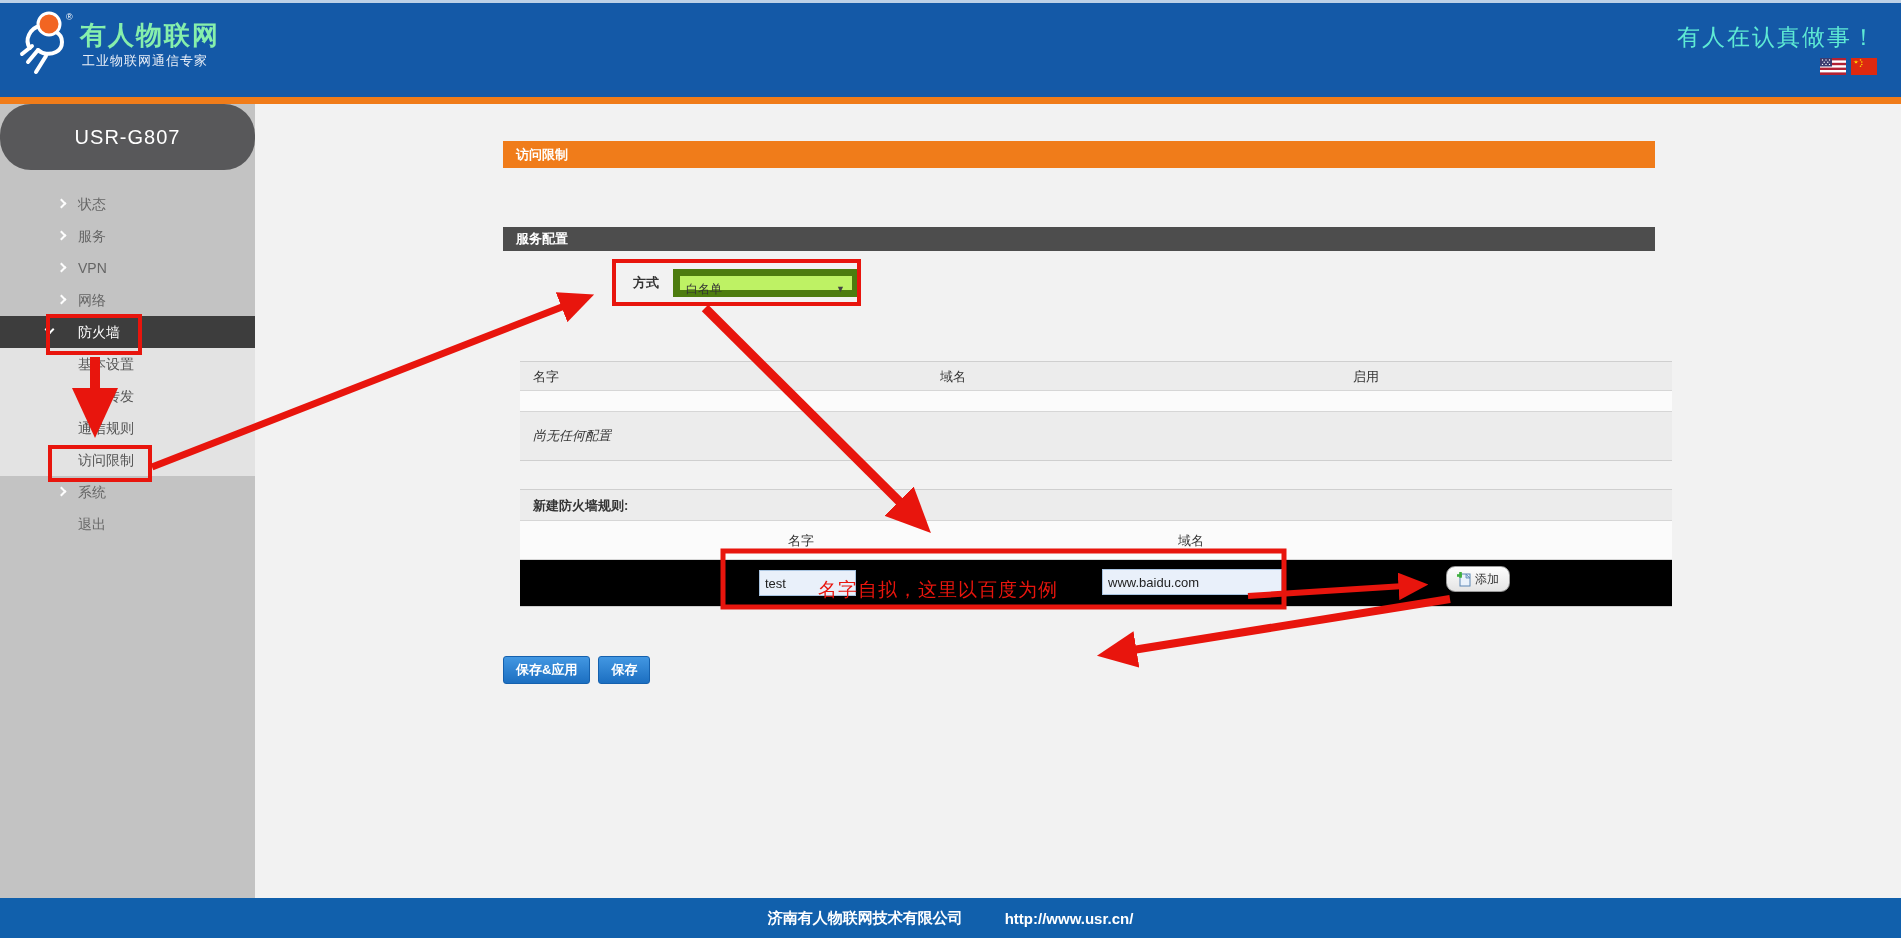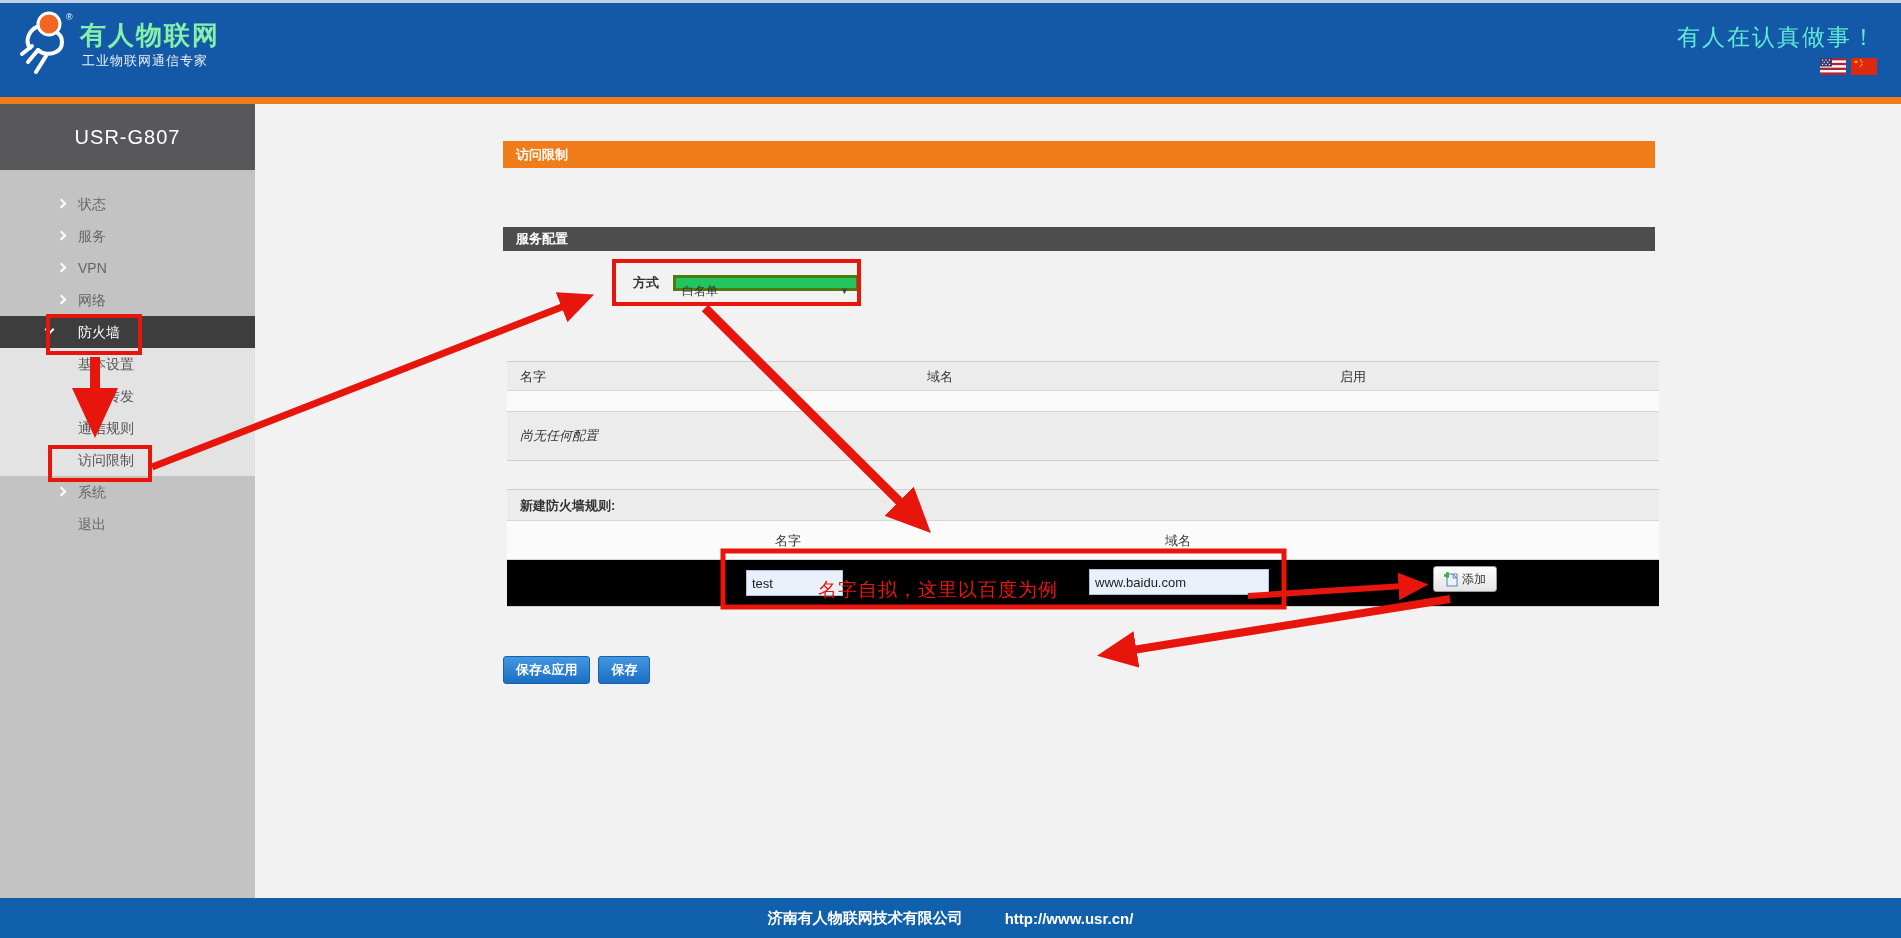--- a/index.html
+++ b/index.html
@@ -14,60 +14,60 @@
   .brand { position:absolute; left:80px; top:18px; color:#86efac; font-size:26px; font-weight:bold; letter-spacing:2px; }
   .tagline { position:absolute; left:82px; top:52px; color:#e8eef7; font-size:13px; letter-spacing:1px; }
   .slogan { position:absolute; right:24px; top:22px; color:#5eead4; font-size:23px; letter-spacing:2px; }
   .flags { position:absolute; right:24px; top:58px; display:flex; gap:5px; }
   .flag { width:26px; height:17px; display:block; }
   .top-orange { position:absolute; left:0; top:97px; width:1901px; height:7px; background:#f07c1a; }
 
   
   .sidebar { position:absolute; left:0; top:104px; width:255px; height:794px; background:#c3c3c3; }
   .side-head { height:66px; background:#58585a; color:#fff; font-size:20px; letter-spacing:1px;
-               display:flex; align-items:center; justify-content:center; }
+               display:flex; align-items:center; justify-content:center;border-radius:31px; }
   .menu { padding-top:18px; }
   .m-item { position:relative; height:32px; line-height:32px; font-size:14px; color:#666; padding-left:78px; cursor:pointer; }
   .m-item.selected { background:#3d3d3d; color:#fff; }
   .chev { position:absolute; left:58px; top:12px; width:7px; height:7px; border-top:2px solid #fdfdfd; border-right:2px solid #fdfdfd; transform:rotate(45deg); }
   .m-item.selected .chev { transform:rotate(135deg); top:10px; left:46px; }
   .submenu { background:#e3e3e3; }
   .s-item { height:32px; line-height:32px; font-size:14px; color:#555; padding-left:78px; cursor:pointer; }
 
   
   .content { position:absolute; left:503px; top:141px; width:1152px; }
   .sec-head { height:27px; background:#f07c1a; color:#fff; font-size:13px; font-weight:bold; line-height:27px; padding-left:13px; }
   .notice { height:37px; background:#fff; border:1px solid #f07c1a; border-top:none; font-size:12px; color:#333;
             line-height:35px; padding-left:13px; white-space:nowrap; overflow:hidden; }
   .svc-head { position:absolute; left:0; top:86px; width:1152px; height:24px; background:#4d4d4d; color:#fff;
               font-size:13px; font-weight:bold; line-height:24px; padding-left:13px; }
   .mode-row { position:absolute; left:130px; top:127px; height:30px; display:flex; align-items:center; }
   .mode-label { font-size:13px; font-weight:bold; color:#333; margin-right:14px; }
-  .select { width:186px; height:16px; background:#22c55e; border:3px solid #4d7c0f; position:relative;
+  .select { width:186px; height:28px; background:#bef264; border:7px solid #4d7c0f; position:relative;
             font-size:12px; color:#333; line-height:26px; padding-left:6px; cursor:pointer; }
   .select .arrow { position:absolute; right:7px; top:0; line-height:26px; font-size:9px; color:#444; }
 
-  .tbl { position:absolute; left:4px; width:1152px; border-top:1px solid #cfcfcf; }
+  .tbl { position:absolute; left:17px; width:1152px; border-top:1px solid #cfcfcf; }
   .row-grayhead { height:29px; background:#ececec; border-bottom:1px solid #d6d6d6; position:relative; }
   .row-white { height:21px; background:#fbfbfb; border-bottom:1px solid #d6d6d6; }
   .row-empty { height:49px; background:#ececec; border-bottom:1px solid #cfcfcf; display:flex; align-items:center; }
   .col-lab { position:absolute; top:0; line-height:29px; font-size:13px; color:#333; }
   .empty-txt { font-style:italic; font-size:13px; color:#333; padding-left:13px; }
 
   .nr-bar { height:31px; background:#ececec; border-bottom:1px solid #d6d6d6; font-size:13px; font-weight:bold;
             color:#333; line-height:31px; padding-left:13px; }
   .nr-sub { height:39px; background:#fbfbfb; border-bottom:1px solid #d6d6d6; position:relative; }
   .nr-sub .col-lab { line-height:39px; }
   .nr-inputs { height:47px; background:#000000; border-bottom:1px solid #cfcfcf; position:relative; }
   .txt-input { position:absolute; height:26px; background:#e9f0fa; border:1px solid #a9c4e0; font-size:13px;
                color:#222; padding:0 5px; font-family:"Liberation Sans","DejaVu Sans",sans-serif; }
   .in-name { left:239px; top:10px; width:97px; }
   .in-domain { left:582px; top:9px; width:180px; }
   .add-btn { position:absolute; left:926px; top:6px; width:64px; height:26px; border:1px solid #999;
-             border-radius:3px; background:linear-gradient(#fefefe,#e4e4e4); font-size:12px; color:#333;
+             border-radius:9px; background:linear-gradient(#fefefe,#e4e4e4); font-size:12px; color:#333;
              display:flex; align-items:center; justify-content:center; gap:4px; cursor:pointer; }
 
   .save-row { position:absolute; left:0; top:515px; width:1152px; display:flex; justify-content:flex-start; gap:8px; }
   .btn-blue { height:28px; border:1px solid #1561ae; border-radius:3px; color:#fff; font-size:13px; font-weight:bold;
               background:linear-gradient(#4297e2,#1c6fc1); padding:0 12px; cursor:pointer;
               font-family:"Liberation Sans","DejaVu Sans",sans-serif; }
 
   
   .footer { position:absolute; left:0; top:898px; width:1901px; height:40px; background:#1160ac; color:#fff;
             font-size:15px; font-weight:bold; display:flex; align-items:center; justify-content:center; gap:42px; }

